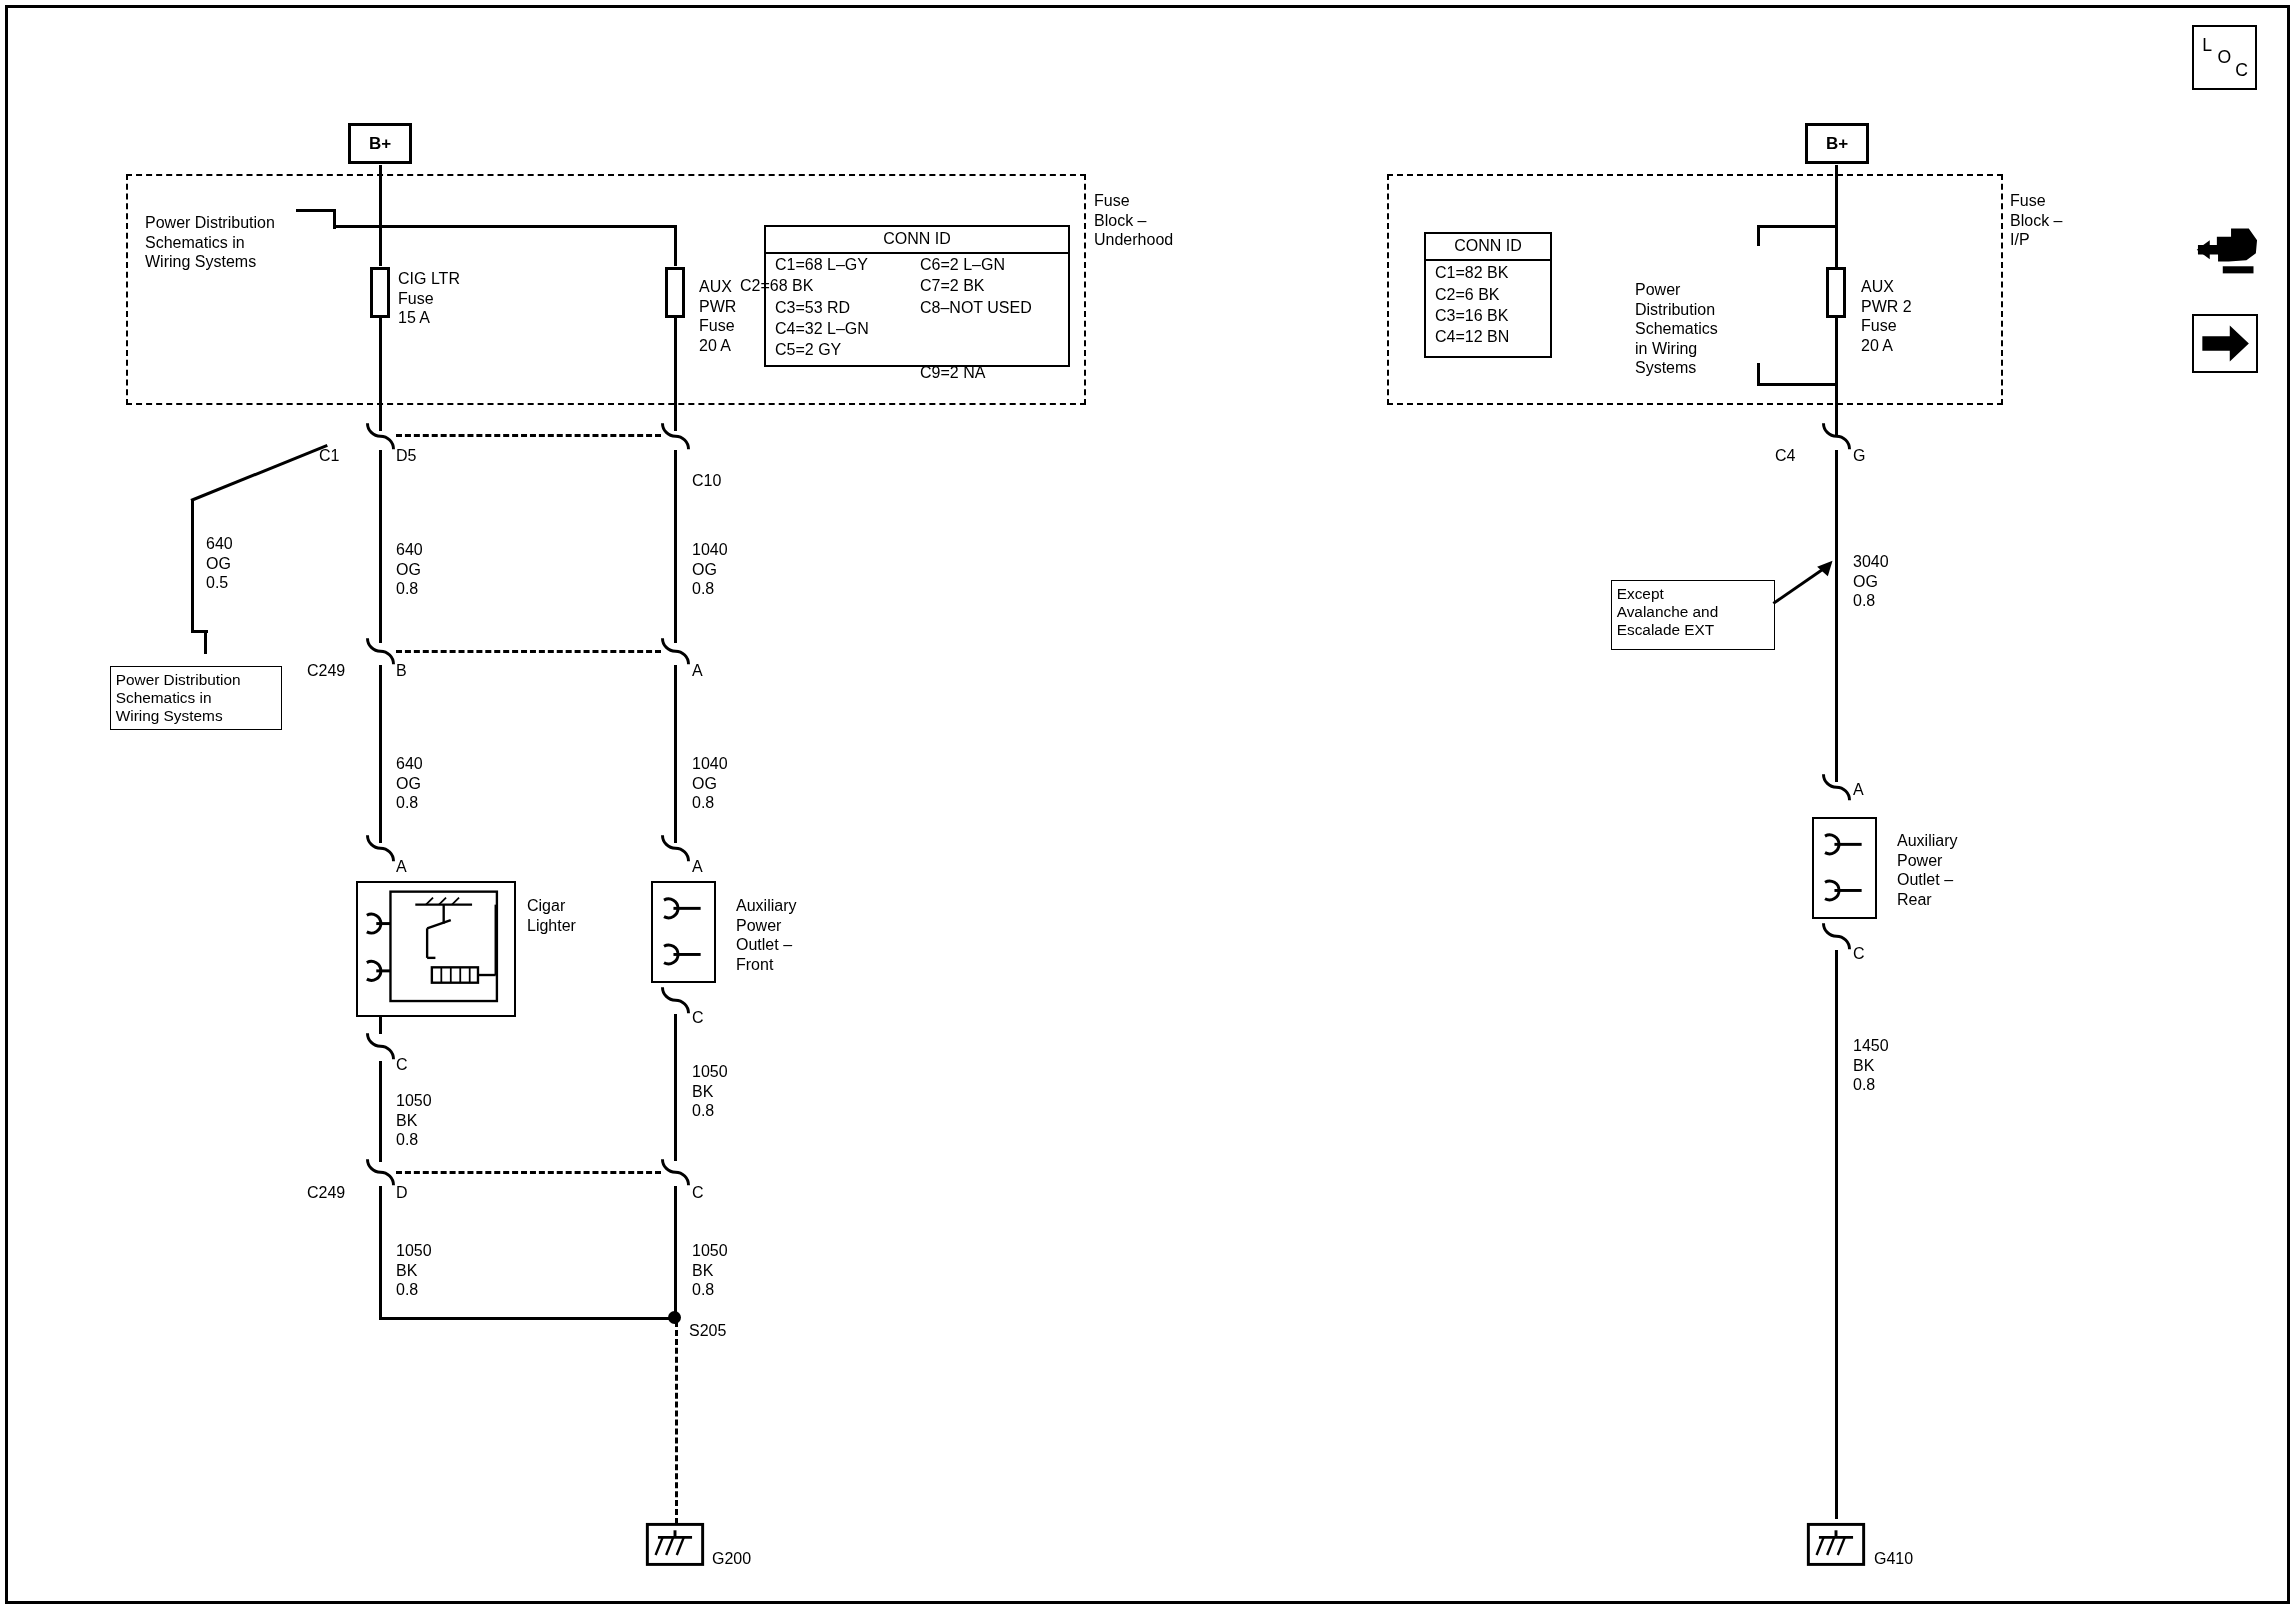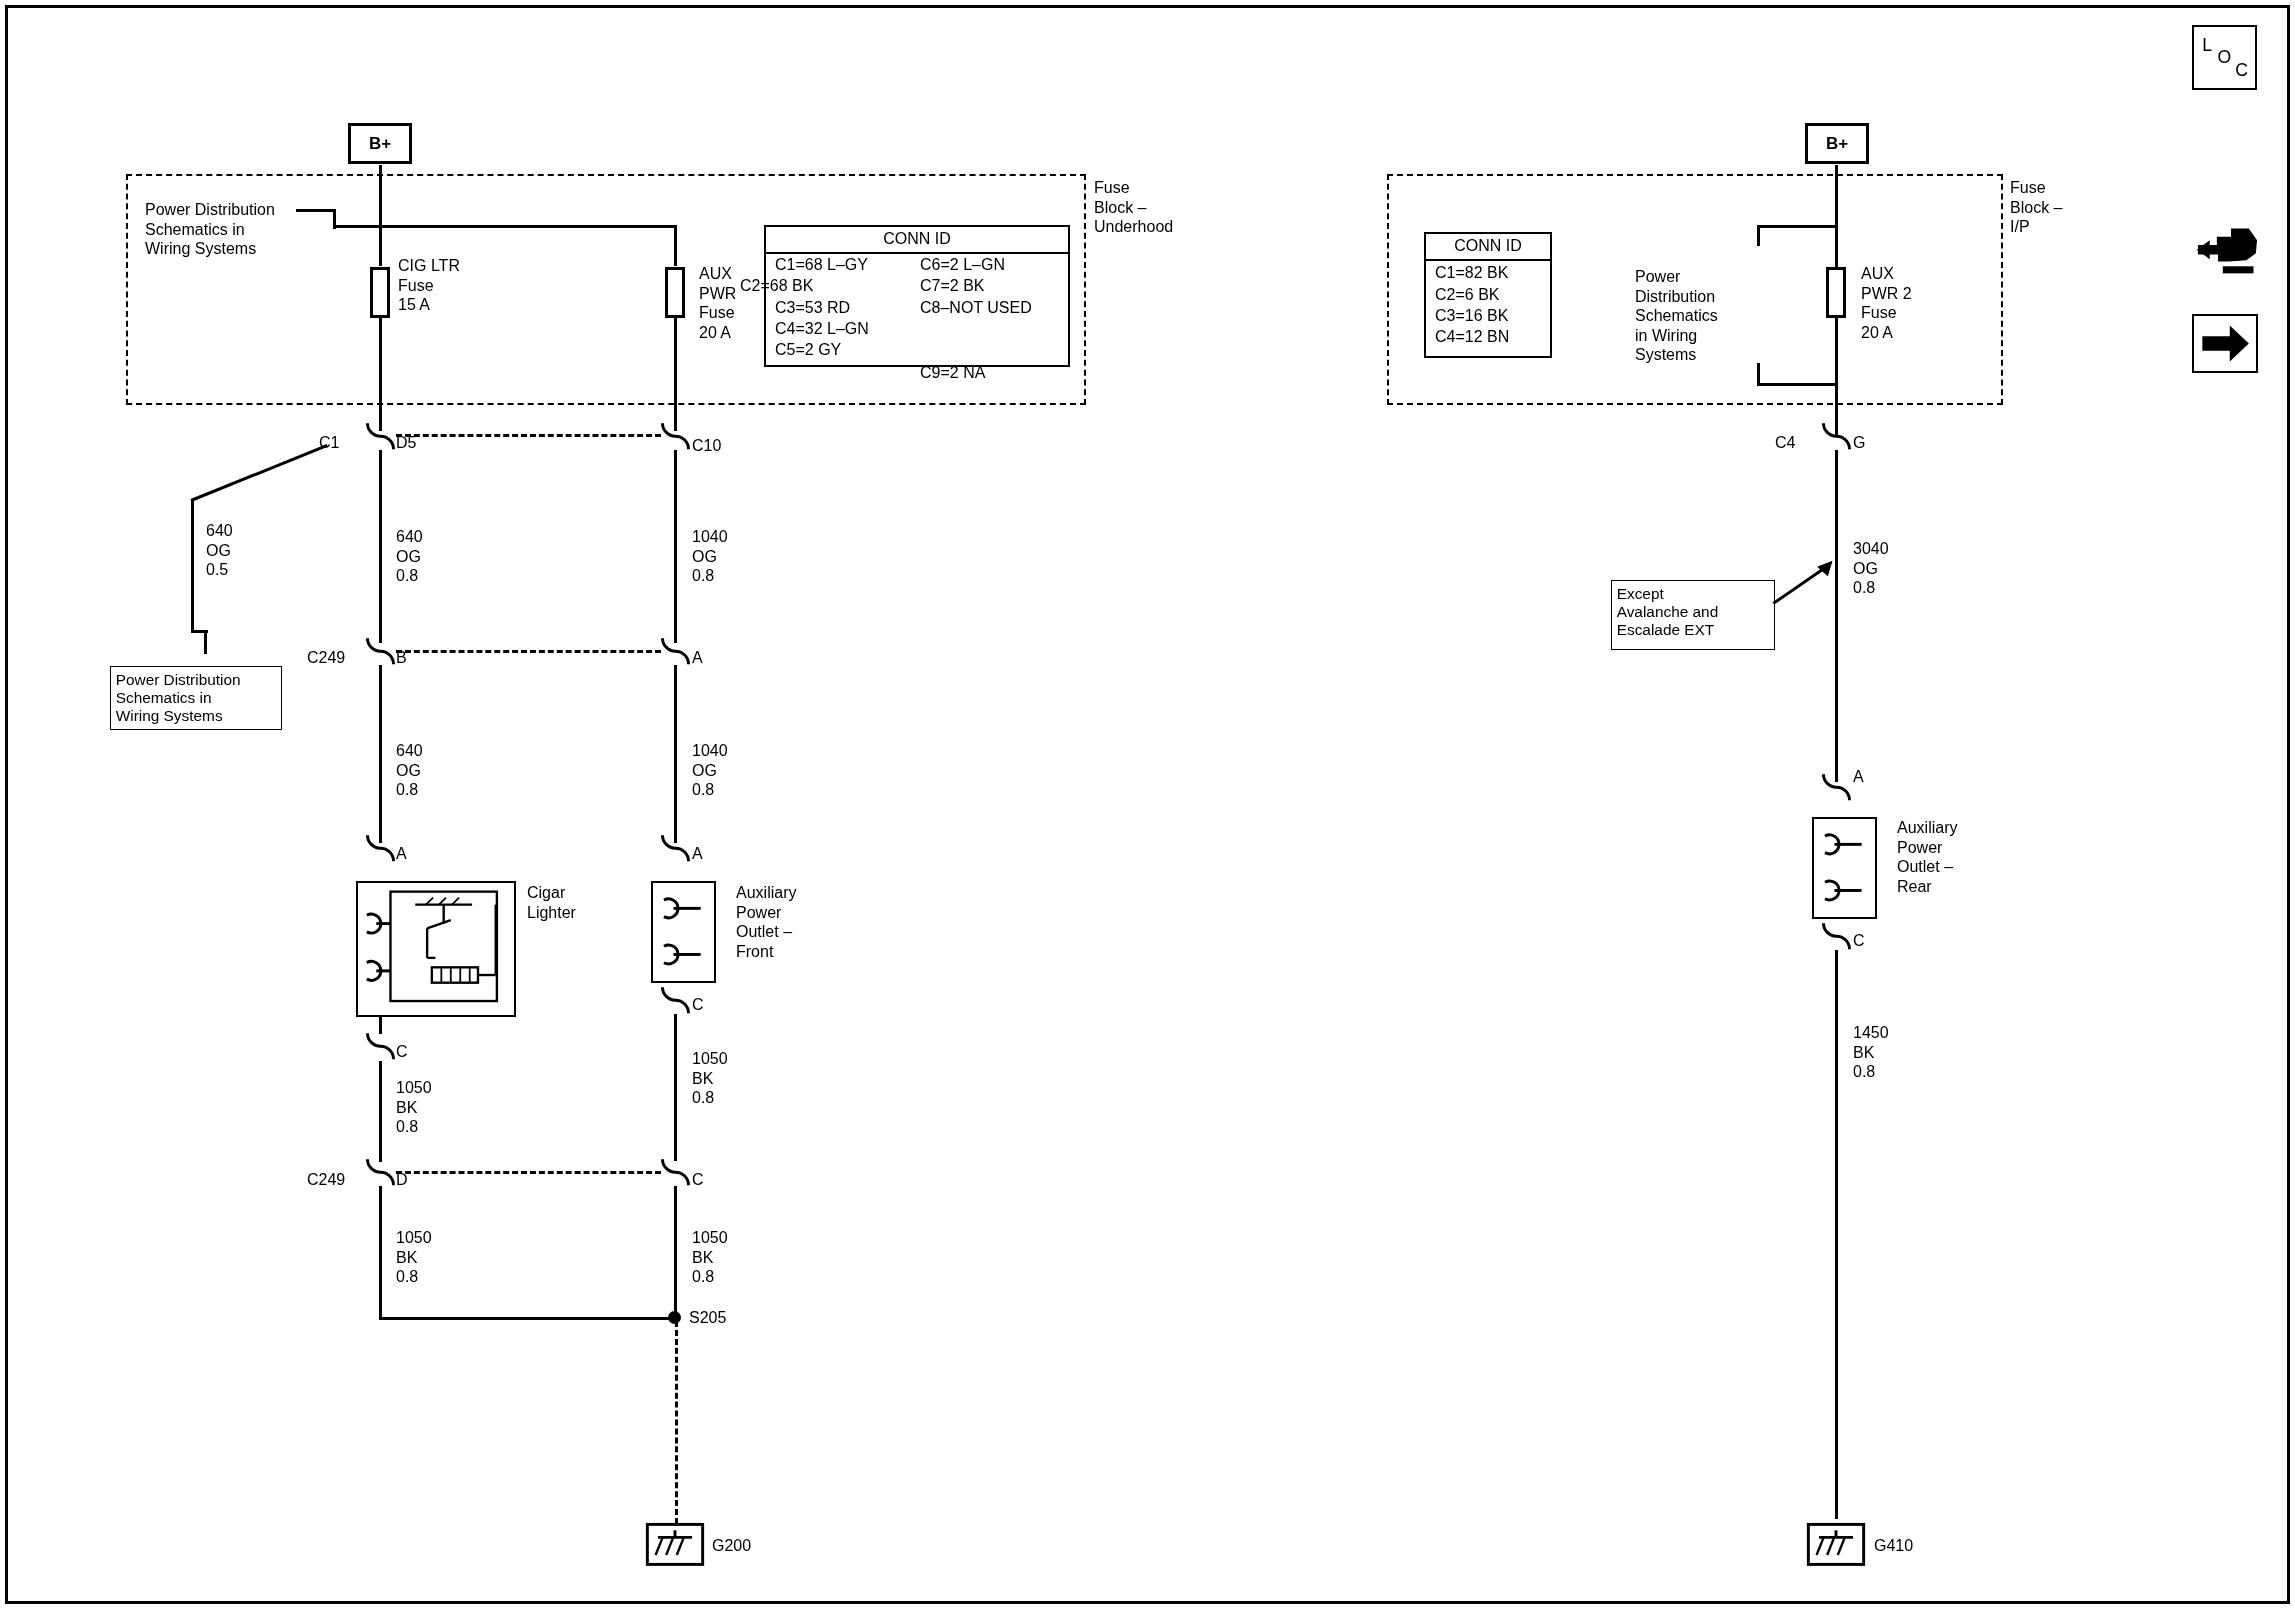--- a/index.html
+++ b/index.html
@@ -25,20 +25,21 @@
     height: 1599px;
     border: 3px solid #000;
     box-sizing: border-box;
   }
   .lbl {
     position: absolute;
     font-size: 16px;
     line-height: 19.6px;
     color: #000;
     white-space: pre;
+    margin-top: 13px;
   }
   .wire {
     position: absolute;
     background: #000;
   }
   .vwire { width: 3px; }
   .hwire { height: 3px; }
   .dashed-h {
     position: absolute;
     height: 0;
@@ -205,21 +206,21 @@
 
   <svg class="ovl" style="left:365px; top:422px;" width="31" height="28.4" viewBox="0 0 52 48">
     <path d="M4 2 A22 22 0 0 0 26 24 A22 22 0 0 1 48 46" fill="none" stroke="#000" stroke-width="5"></path>
   </svg>
   <svg class="ovl" style="left:660px; top:422px;" width="31" height="28.4" viewBox="0 0 52 48">
     <path d="M4 2 A22 22 0 0 0 26 24 A22 22 0 0 1 48 46" fill="none" stroke="#000" stroke-width="5"></path>
   </svg>
   <div class="dashed-h" style="left:396px; top:434px; width:265px;"></div>
   <div class="lbl" style="left:319px; top:433px;">C1</div>
   <div class="lbl" style="left:396px; top:433px;">D5</div>
-  <div class="lbl" style="left:692px; top:436px;">C10</div>
+  <div class="lbl" style="left:692px; top:458px;">C10</div>
 
   <div class="wire hwire" style="left:191px; top:499px; width:147px; height:3px; transform: rotate(-22deg); transform-origin: left center;"></div>
   <div class="wire vwire" style="left:191px; top:499px; width:3px; height:132px;"></div>
   <div class="wire hwire" style="left:191px; top:630px; width:16.6px; height:3px;"></div>
   <div class="wire vwire" style="left:204px; top:630px; width:3px; height:24px;"></div>
   <div class="lbl" style="left:206px; top:521px;">640
 OG
 0.5</div>
   <div class="textbox" style="left:110px; top:666px; width:172px; height:64px;">Power Distribution
 Schematics in

